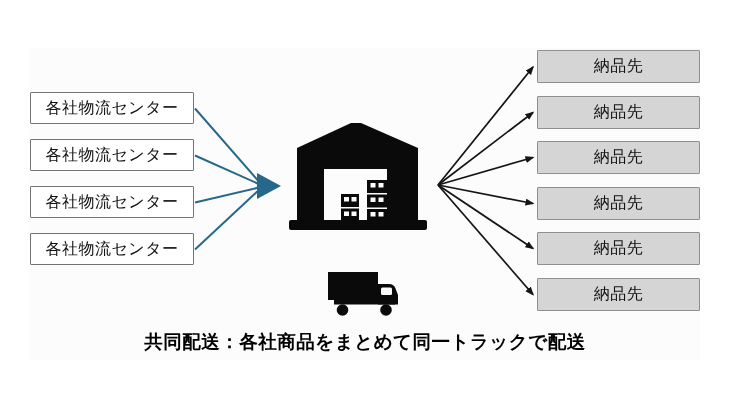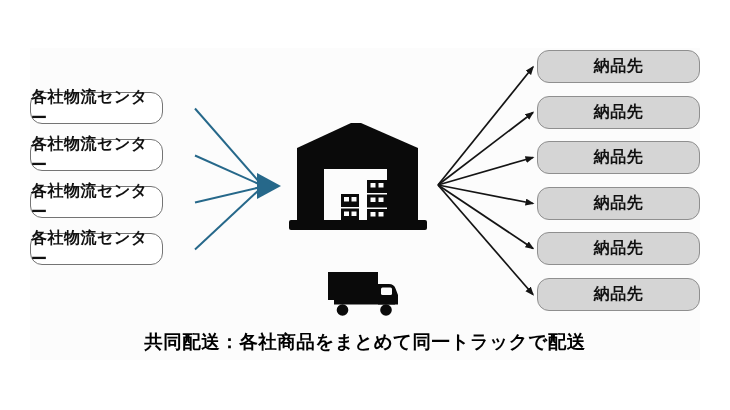--- a/index.html
+++ b/index.html
@@ -22,27 +22,27 @@
     width: 670px;
     height: 312px;
     background: #fcfcfc;
   }
   .node {
     position: absolute;
     box-sizing: border-box;
     display: flex;
     align-items: center;
     justify-content: center;
-    font-weight: 700;
+    font-weight: 400;
     color: #111111;
-    border-radius: 12px;
+    border-radius: 1px;
   }
   .source-node {
     left: 30px;
-    width: 133px;
+    width: 164px;
     height: 32px;
     background: #ffffff;
     border: 1.5px solid #747474;
     font-size: 16px;
     letter-spacing: 0.5px;
   }
   .source-node.n0 { top: 92px; }
   .source-node.n1 { top: 139px; }
   .source-node.n2 { top: 186px; }
   .source-node.n3 { top: 233px; }

